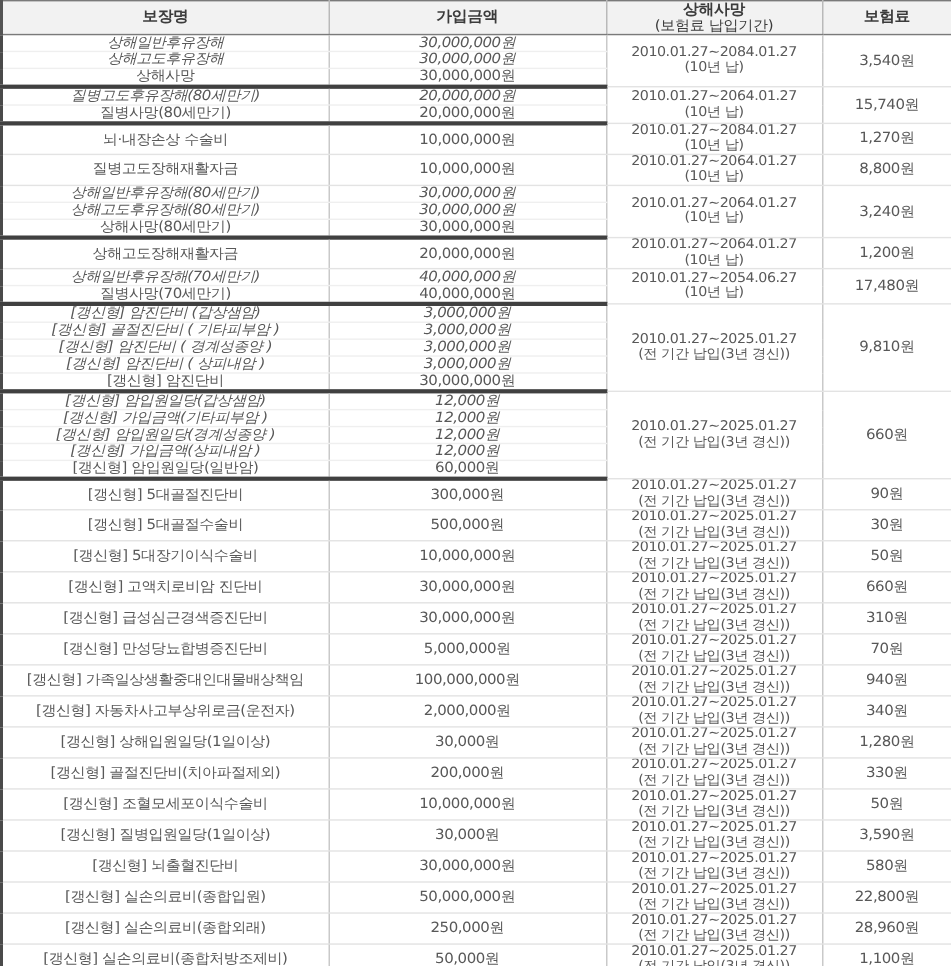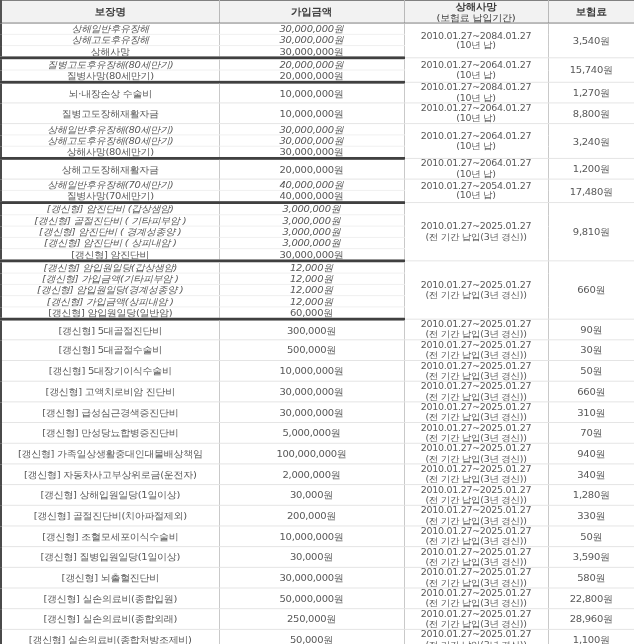--- a/index.html
+++ b/index.html
@@ -177,21 +177,21 @@
         </tr>
         <tr>
           <td class="cov">상해고도장해재활자금</td>
           <td class="amt">20,000,000원</td>
           <td class="term merged" rowspan="1"><span>2010.01.27~2064.01.27</span><span class="ln2">(10년 납)</span></td>
           <td class="prem merged" rowspan="1">1,200원</td>
         </tr>
         <tr class="subrow">
           <td class="cov">상해일반후유장해(70세만기)</td>
           <td class="amt">40,000,000원</td>
-          <td class="term merged" rowspan="2"><span>2010.01.27~2054.01.27</span><span class="ln2">(10년 납)</span></td>
+          <td class="term merged" rowspan="2"><span>2010.01.27~2054.06.27</span><span class="ln2">(10년 납)</span></td>
           <td class="prem merged" rowspan="2">17,480원</td>
         </tr>
         <tr class="grouplast">
           <td class="cov">질병사망(70세만기)</td>
           <td class="amt">40,000,000원</td>
         </tr>
         <tr class="subrow">
           <td class="cov">[갱신형] 암진단비 (갑상샘암)</td>
           <td class="amt">3,000,000원</td>
           <td class="term merged" rowspan="5"><span>2010.01.27~2025.01.27</span><span class="ln2">(전 기간 납입(3년 경신))</span></td>

